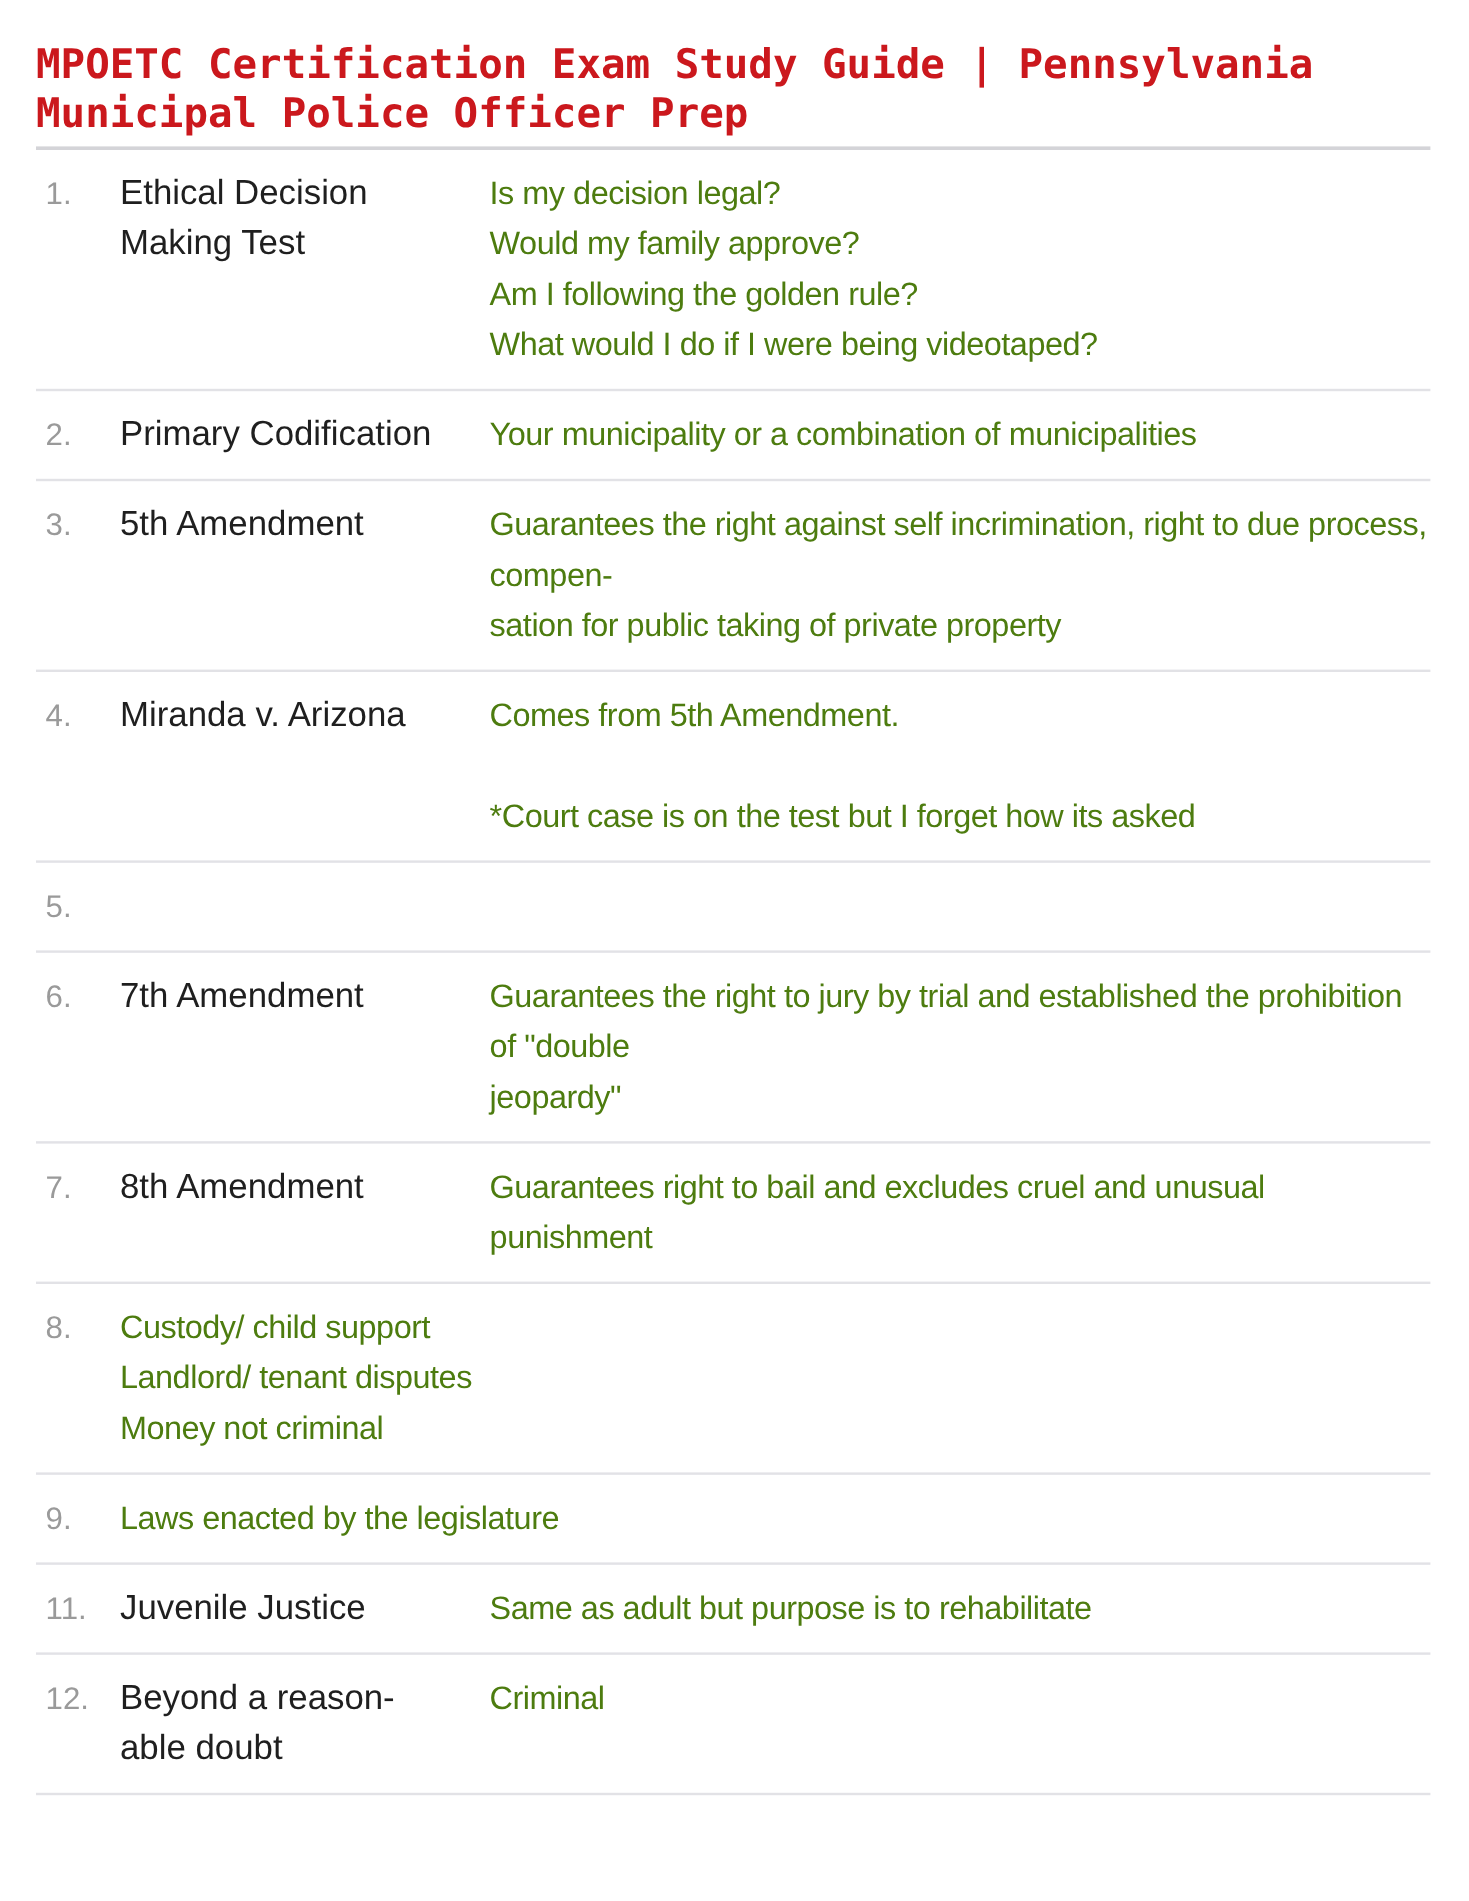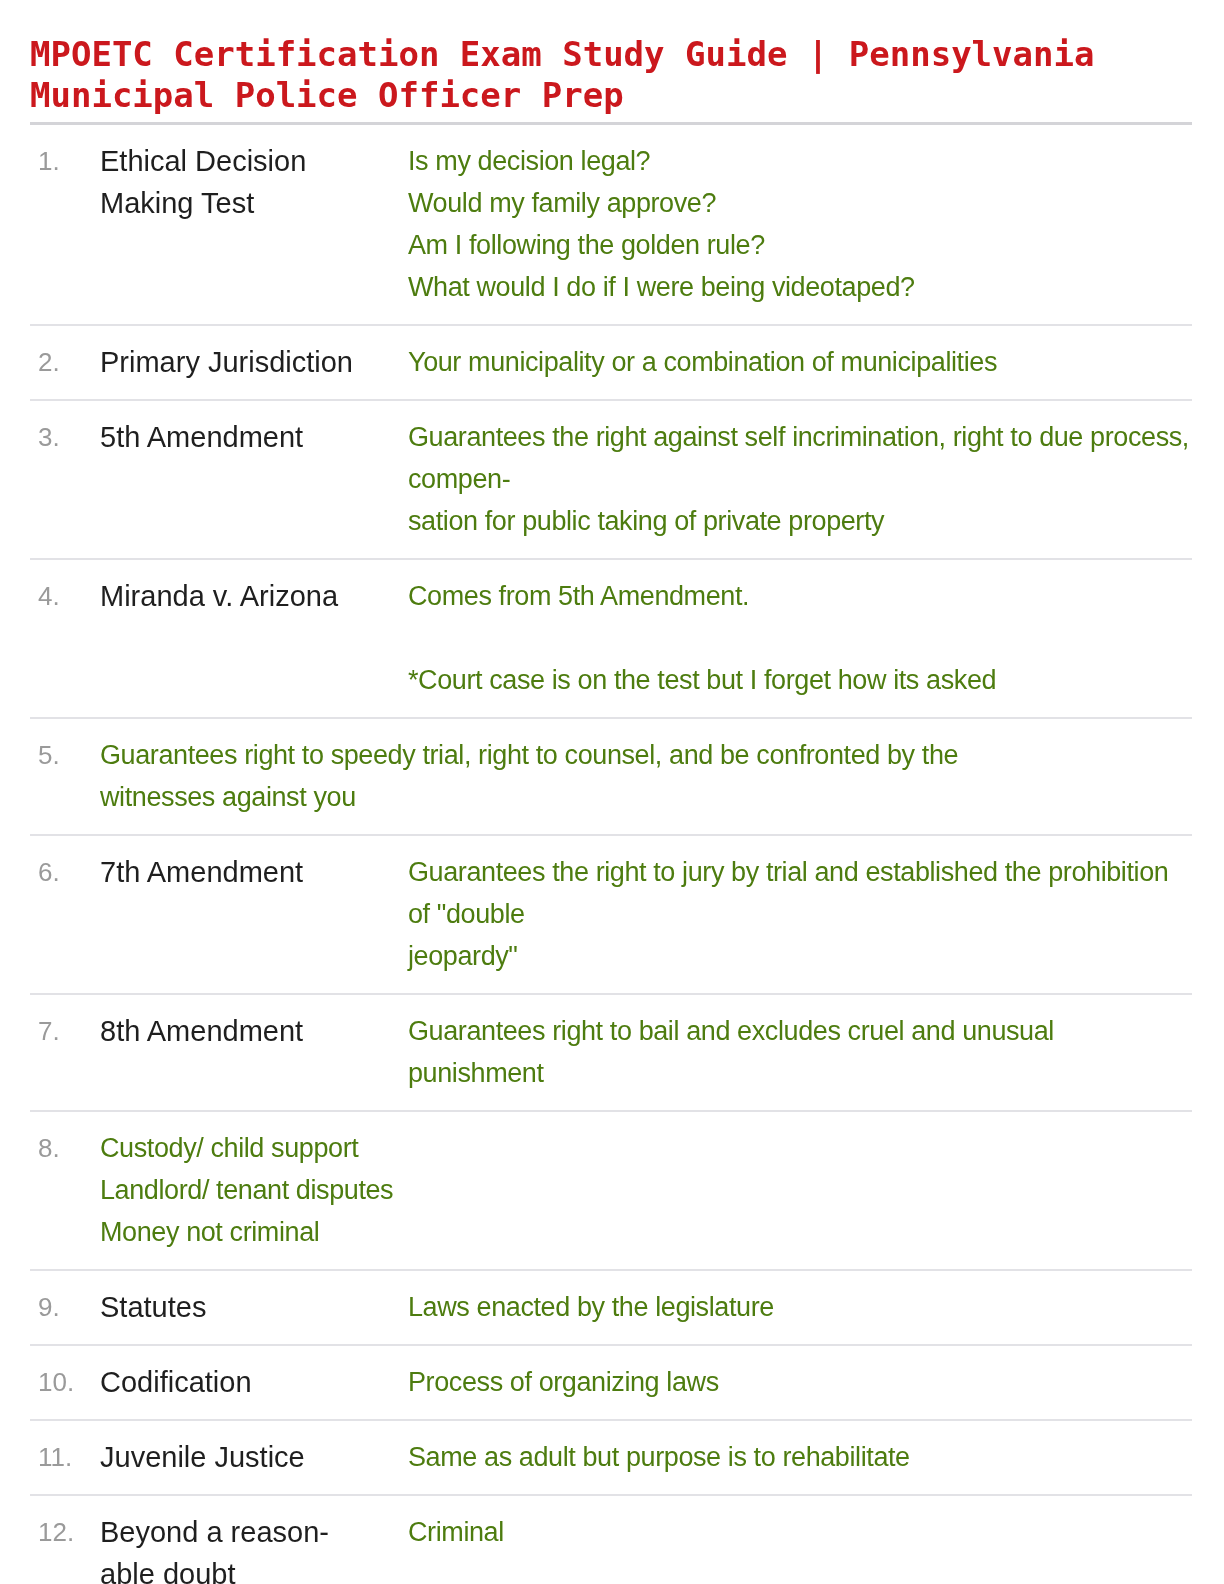--- a/index.html
+++ b/index.html
@@ -87,43 +87,41 @@
         <div class="term">Ethical Decision
 Making Test</div>
         <div class="def">Is my decision legal?
 Would my family approve?
 Am I following the golden rule?
 What would I do if I were being videotaped?</div>
       </div>
 
       <div class="row">
         <div class="num">2.</div>
-        <div class="term">Primary Jurisdiction</div>
+        <div class="term">Primary Codification</div>
         <div class="def">Your municipality or a combination of municipalities</div>
       </div>
 
       <div class="row">
         <div class="num">3.</div>
         <div class="term">5th Amendment</div>
         <div class="def">Guarantees the right against self incrimination, right to due process, compen-
 sation for public taking of private property</div>
       </div>
 
       <div class="row">
         <div class="num">4.</div>
         <div class="term">Miranda v. Arizona</div>
         <div class="def">Comes from 5th Amendment.
 
 *Court case is on the test but I forget how its asked</div>
       </div>
 
       <div class="row">
         <div class="num">5.</div>
-        <div class="def">Guarantees right to speedy trial, right to counsel, and be confronted by the
-witnesses against you</div>
       </div>
 
       <div class="row">
         <div class="num">6.</div>
         <div class="term">7th Amendment</div>
         <div class="def">Guarantees the right to jury by trial and established the prohibition of "double
 jeopardy"</div>
       </div>
 
       <div class="row">
@@ -134,29 +132,23 @@
 
       <div class="row">
         <div class="num">8.</div>
         <div class="def">Custody/ child support
 Landlord/ tenant disputes
 Money not criminal</div>
       </div>
 
       <div class="row">
         <div class="num">9.</div>
-        <div class="term">Statutes</div>
         <div class="def">Laws enacted by the legislature</div>
       </div>
 
-      <div class="row">
-        <div class="num">10.</div>
-        <div class="term">Codification</div>
-        <div class="def">Process of organizing laws</div>
-      </div>
 
       <div class="row">
         <div class="num">11.</div>
         <div class="term">Juvenile Justice</div>
         <div class="def">Same as adult but purpose is to rehabilitate</div>
       </div>
 
       <div class="row">
         <div class="num">12.</div>
         <div class="term">Beyond a reason-

